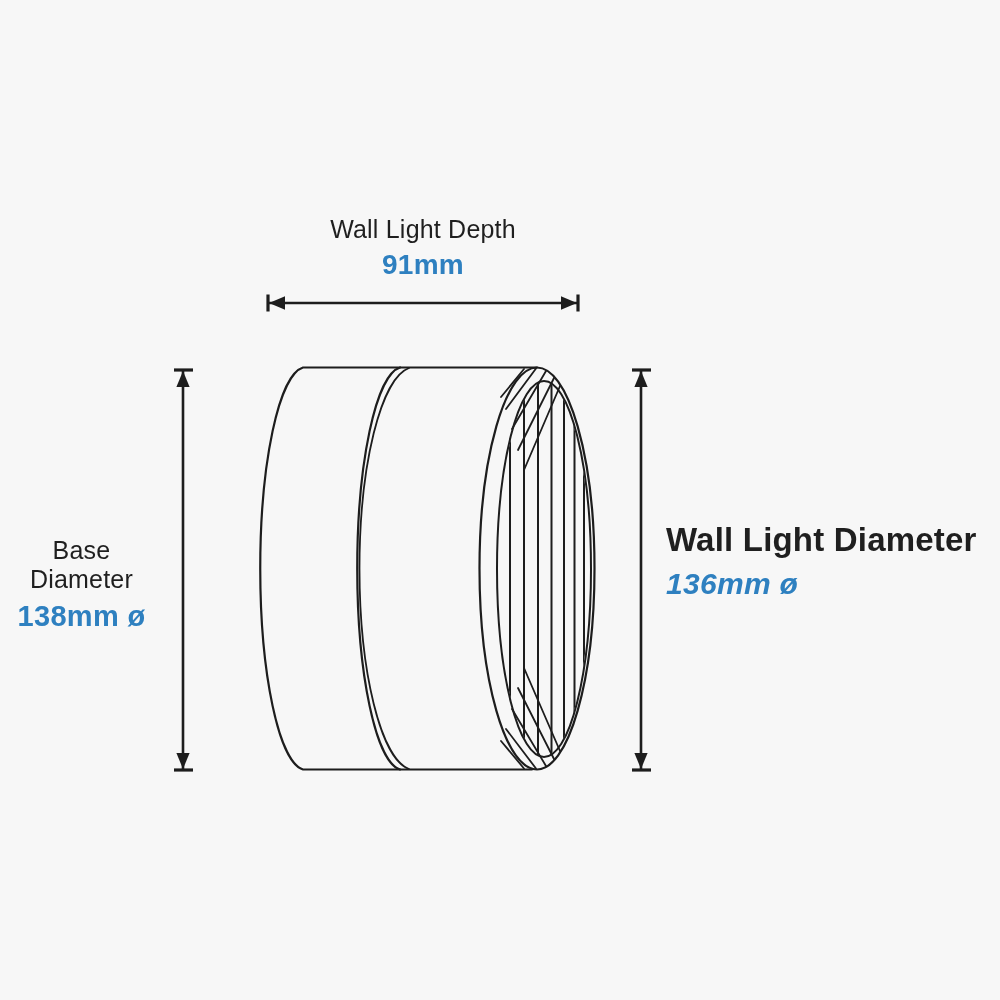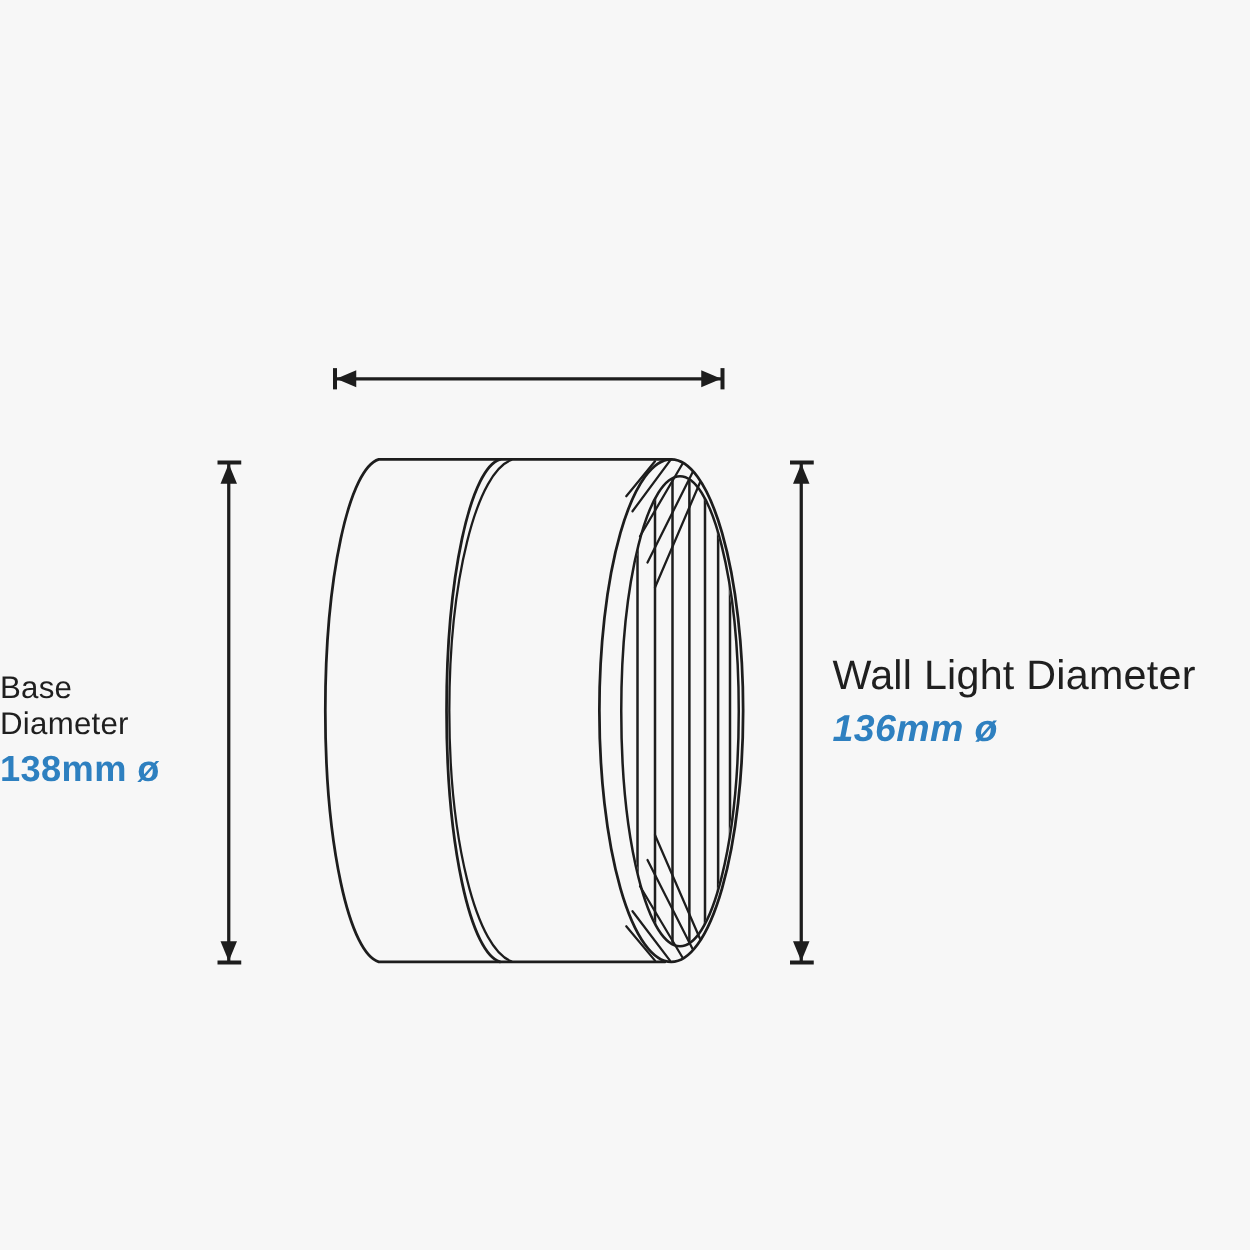--- a/index.html
+++ b/index.html
@@ -46,30 +46,30 @@
   
   .depth-label{
     left:223px; top:215px; width:400px;
     text-align:center;
   }
   .depth-label .title{font-size:25px;}
   .depth-label .value{font-size:28px; margin-top:5px;}
   
   .base-label{
     left:0px; top:536px; width:163px;
-    text-align:left;
+    text-align:center;
   }
   .base-label .title{font-size:25px;}
   .base-label .value{font-size:29px; margin-top:6px;}
   
   .diameter-label{
     left:666px; top:521px; width:330px;
     text-align:left;
   }
-  .diameter-label .title{font-size:33px;}
+  .diameter-label .title{font-size:33px;font-weight:bold;}
   .diameter-label .value{font-size:30px; margin-top:8px;font-style:italic;}
 </style>
 </head>
 <body>
 
 <div class="stage">
 
   <svg viewBox="0 0 1000 1000">
     <defs>
       <clipPath id="innerFaceClip">
@@ -132,20 +132,24 @@
       <g stroke-width="1.8">
         <line x1="524" y1="768.5" x2="501" y2="741"></line>
         <line x1="536" y1="768.5" x2="506" y2="729"></line>
         <line x1="546" y1="766" x2="512" y2="709"></line>
         <line x1="554" y1="759" x2="518" y2="688"></line>
         <line x1="560" y1="751" x2="524" y2="668"></line>
       </g>
     </g>
   </svg>
 
+  <div class="label depth-label">
+    <div class="title">Wall Light Depth</div>
+    <div class="value">91mm</div>
+  </div>
 
   <div class="label base-label">
     <div class="title">Base Diameter</div>
     <div class="value">138mm ø</div>
   </div>
 
   <div class="label diameter-label">
     <div class="title">Wall Light Diameter</div>
     <div class="value">136mm ø</div>
   </div>

